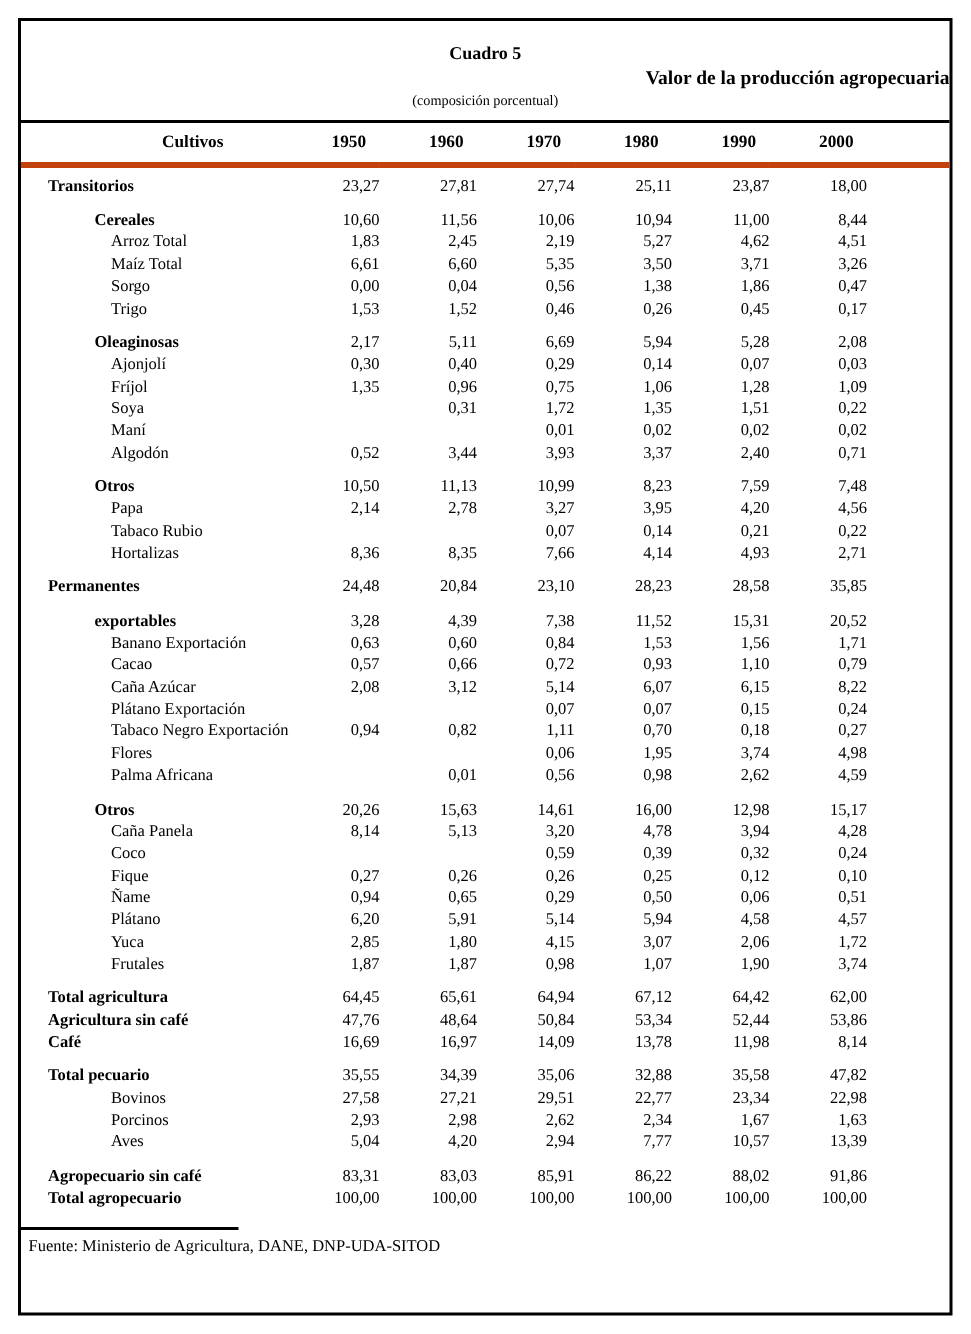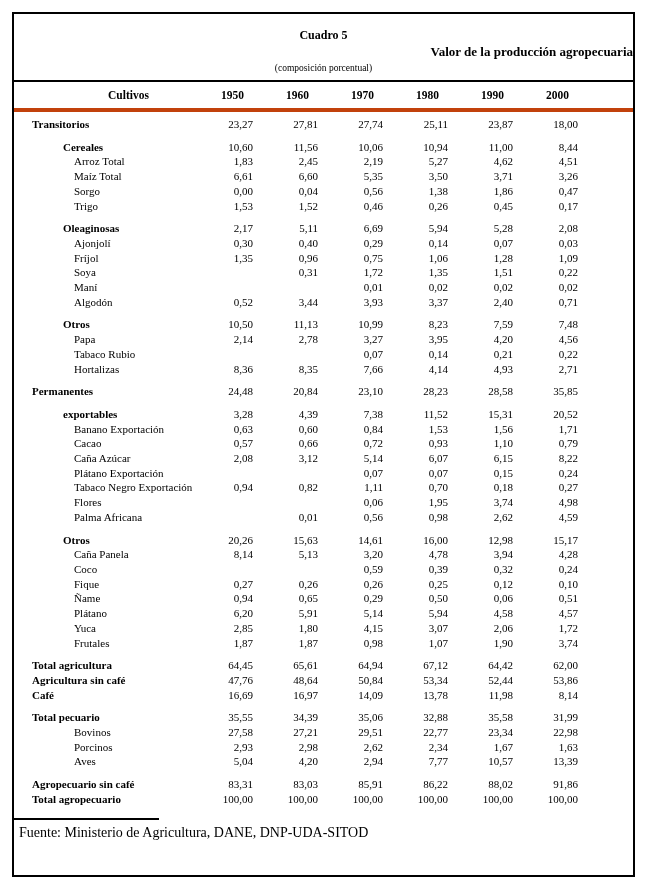--- a/index.html
+++ b/index.html
@@ -69,21 +69,21 @@
   td.label.b    { font-weight: bold; }
   tr.gap td     { padding-top: 8px; }
   tbody tr:first-child td { padding-top: 5px; }
 
   .foot-line {
     width: 145px;
     border-top: 2px solid #000000;
     margin-top: 11px;
   }
   .source {
-    font-size: 14px;
+    font-size: 11px;
     padding-left: 5px;
     margin-top: 5px;
   }
 </style>
 </head>
 <body>
 
 <div class="frame">
 
   <div class="title-block">
@@ -476,21 +476,21 @@
           <td class="num">8,14</td>
           <td></td>
         </tr>
         <tr class="gap">
           <td class="label lvl0 b">Total pecuario</td>
           <td class="num">35,55</td>
           <td class="num">34,39</td>
           <td class="num">35,06</td>
           <td class="num">32,88</td>
           <td class="num">35,58</td>
-          <td class="num">31,99</td>
+          <td class="num">47,82</td>
           <td></td>
         </tr>
         <tr>
           <td class="label lvl2">Bovinos</td>
           <td class="num">27,58</td>
           <td class="num">27,21</td>
           <td class="num">29,51</td>
           <td class="num">22,77</td>
           <td class="num">23,34</td>
           <td class="num">22,98</td>

